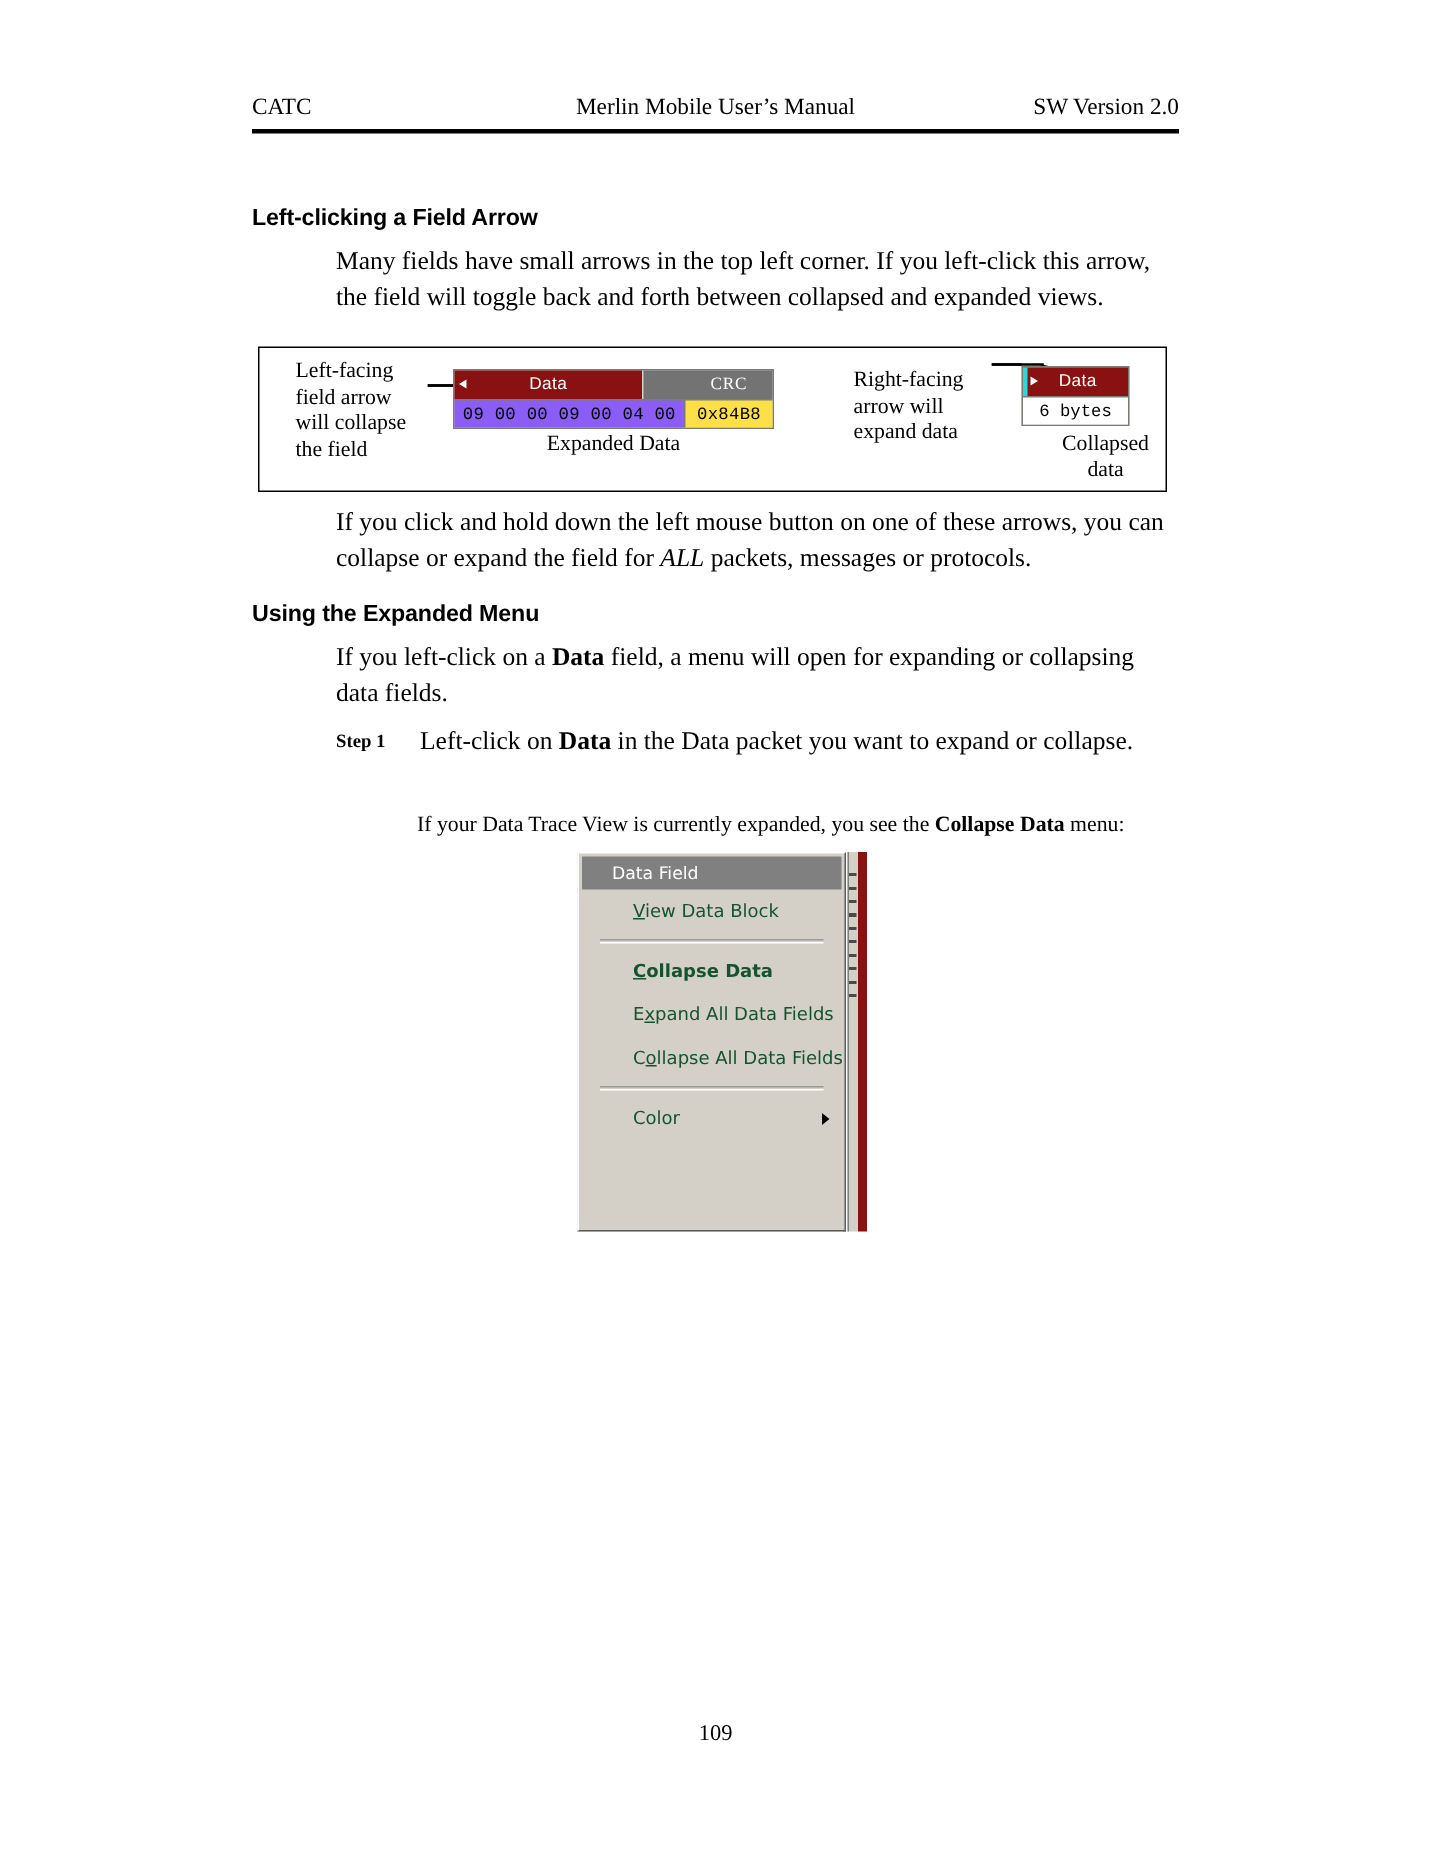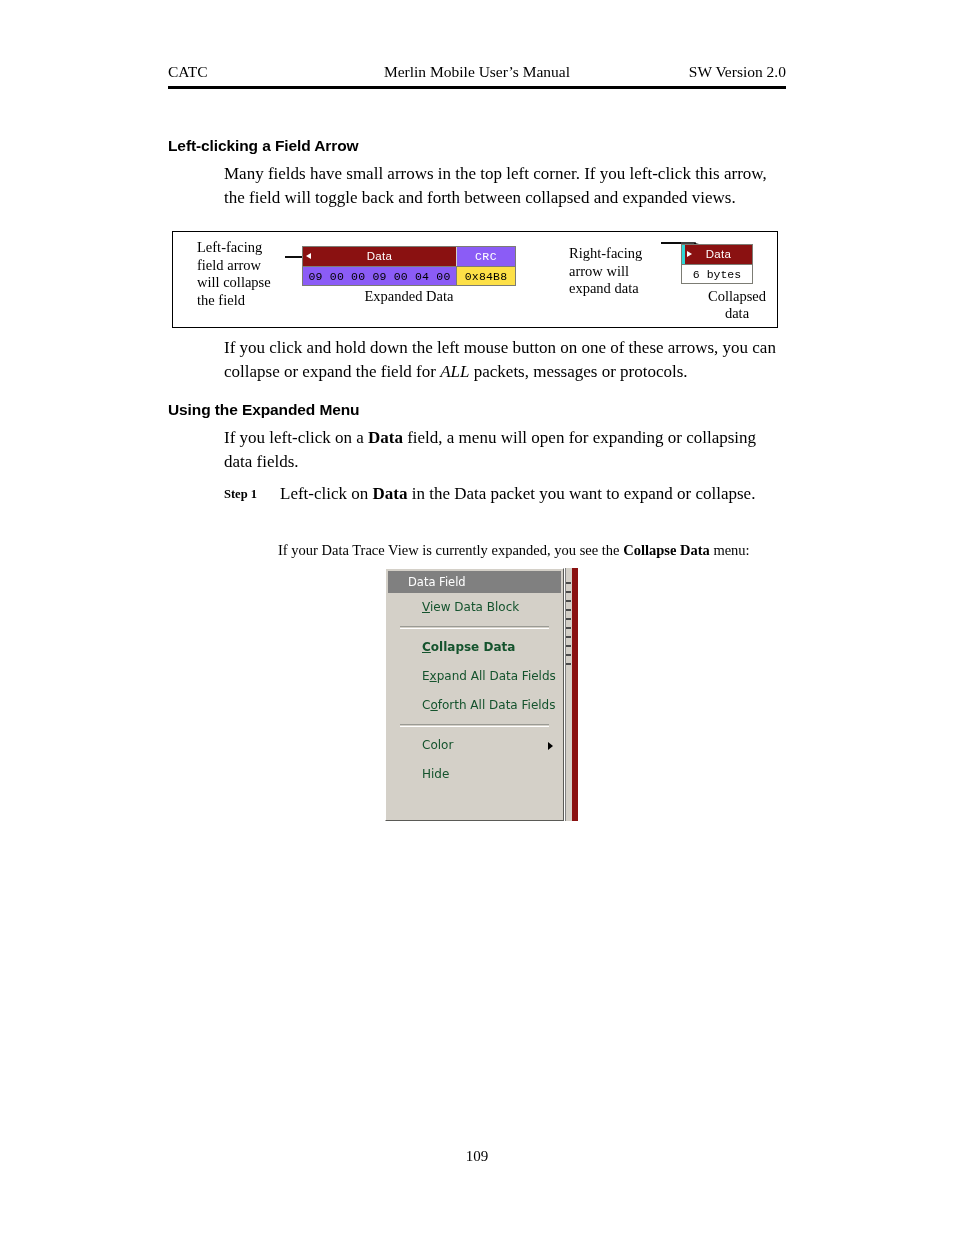--- a/index.html
+++ b/index.html
@@ -175,28 +175,29 @@
     color: #ffffff;
     font-family: "Liberation Sans", sans-serif;
     font-size: 11.5px;
     line-height: 19px;
     text-align: center;
     letter-spacing: 0.3px;
   }
   .cell-crc-hdr {
     width: 58px;
     flex: 0 0 58px;
-    background: #8b5cf6;
+    background: #737373;
     color: #ffffff;
-    font-family: Liberation Mono, monospace;
+    font-family: Liberation Serif, serif;
     font-size: 11.5px;
     line-height: 19px;
     text-align: center;
     letter-spacing: 0.5px;
     border-left: 1px solid #d4d0c8;
+    padding-left: 28px;
   }
   .cell-data-val {
     flex: 1 1 auto;
     background: #8b5cf6;
     color: #000000;
     font-family: "Liberation Mono", monospace;
     font-size: 11.5px;
     line-height: 19px;
     text-align: center;
     border-top: 1px solid #7c7c74;
@@ -487,30 +488,27 @@
 
     <div class="ctx-item bold">
       <span class="acc">C</span><span>ollapse Data</span>
     </div>
 
     <div class="ctx-item">
       <span>E</span><span class="acc">x</span><span>pand All Data Fields</span>
     </div>
 
     <div class="ctx-item">
-      <span>C</span><span class="acc">o</span><span>forth All Data Fields</span>
+      <span>C</span><span class="acc">o</span><span>llapse All Data Fields</span>
     </div>
 
     <div class="ctx-sep"></div>
 
 
     <div class="ctx-item">
       <span>Color</span>
       <span class="submenu-arrow"></span>
     </div>
 
-    <div class="ctx-item">
-      <span>Hide</span>
-    </div>
   </div>
 </div>
 
 <div class="page-number">109</div>
 
 </body></html>

